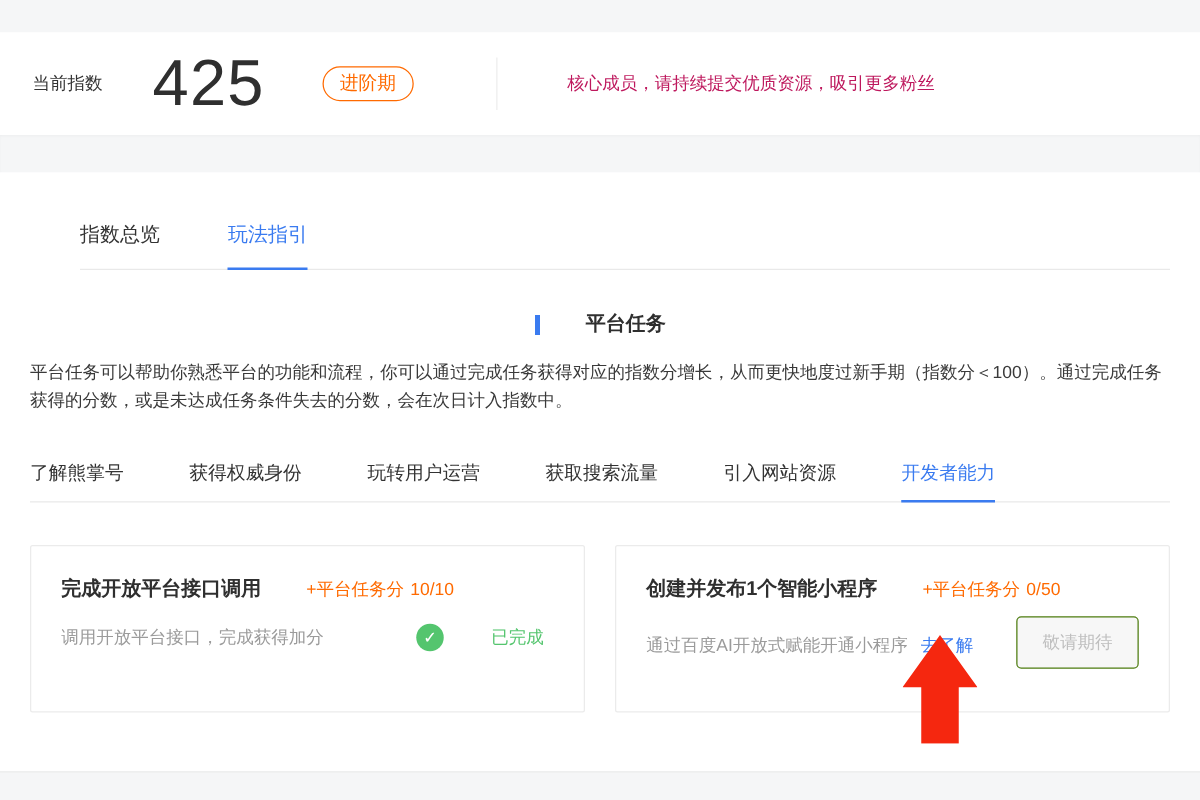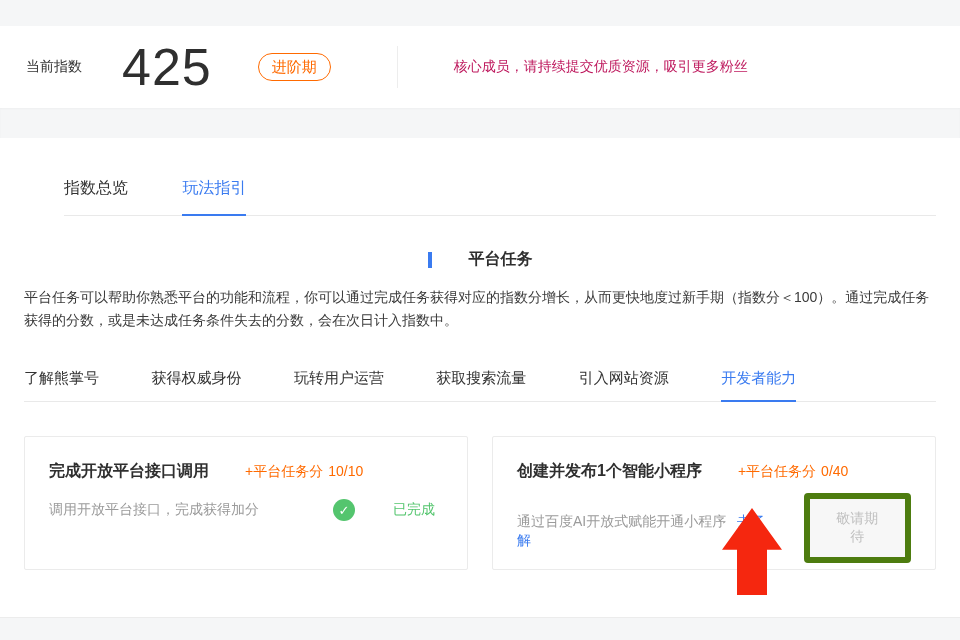--- a/index.html
+++ b/index.html
@@ -69,21 +69,21 @@
   .card-desc { font-size: 14px; color: #9b9b9b; }
   .status-done { display: flex; align-items: center; margin-right: 8px; }
   .check-icon {
     width: 22px; height: 22px; border-radius: 50%; background: #54c56e;
     color: #fff; display: inline-flex; align-items: center; justify-content: center;
     font-size: 13px; font-weight: bold;
   }
   .status-text { color: #54c56e; font-size: 14px; margin-left: 10px; }
   .learn-link { color: #3a7bf0; font-size: 14px; margin-left: 6px; cursor: pointer; text-decoration: none; }
   .wait-button {
-    background: #f7f7f7; border: 6px solid #4d7c0f; border-radius: 4px;
+    background: #f7f7f7; border: 1px solid #4d7c0f; border-radius: 4px;
     color: #bfbfbf; font-size: 14px; padding: 11px 20px; cursor: default;
     margin-top: -6px;
   }
 
   .red-arrow {
     position: absolute; left: 722px; top: 508px; width: 60px; height: 87px;
     background: #f5270f; z-index: 10;
     clip-path: polygon(50% 0, 100% 48%, 75% 48%, 75% 100%, 25% 100%, 25% 48%, 0 48%);
   }
 </style>
@@ -140,21 +140,21 @@
           <span class="check-icon">✓</span>
           <span class="status-text">已完成</span>
         </span>
       </div>
     </div>
 
     <div class="card">
       <div class="card-title-row">
         <span class="card-title">创建并发布1个智能小程序</span>
         <span class="card-score">
-          <span>+平台任务分</span><span class="val">0/40</span>
+          <span>+平台任务分</span><span class="val">0/50</span>
         </span>
       </div>
       <div class="card-body">
         <span>
           <span class="card-desc">通过百度AI开放式赋能开通小程序</span>
           <a class="learn-link">去了解</a>
         </span>
         <button class="wait-button">敬请期待</button>
       </div>
     </div>

